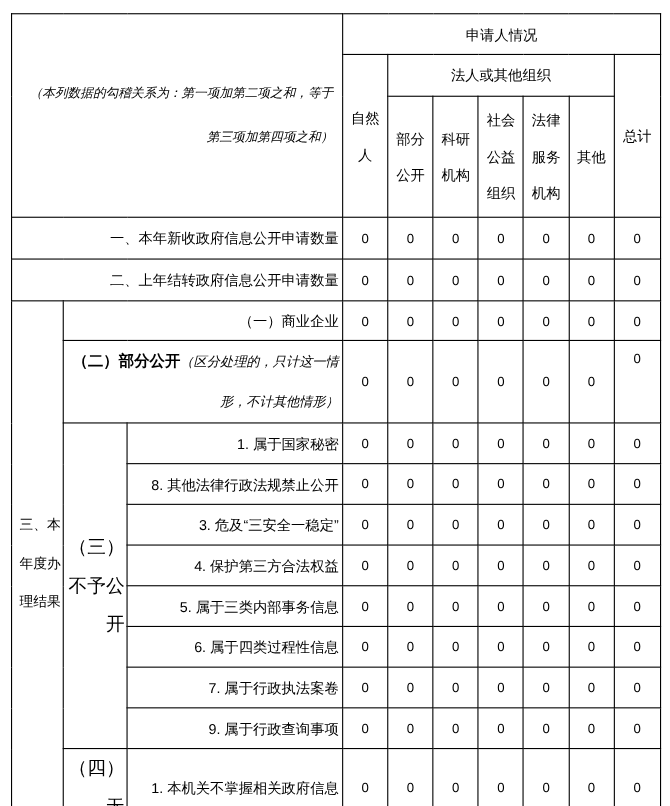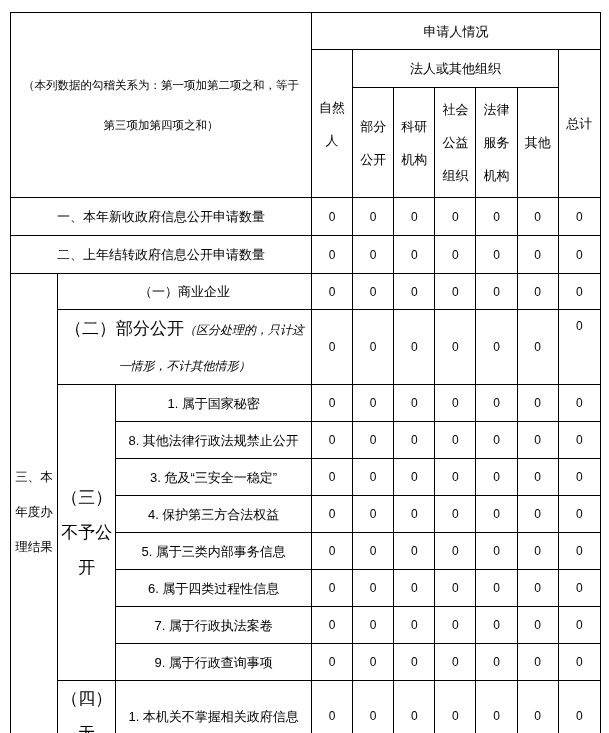--- a/index.html
+++ b/index.html
@@ -24,43 +24,44 @@
   
   .hdr {
     text-align: center;
     font-size: 13px;
     line-height: 33px;
     padding: 0 5px;
     word-break: break-all;
   }
   
   .lbl {
-    text-align: center;
+    text-align: right;
     font-size: 13px;
     line-height: 35px;
     padding: 0 3px;
     word-break: break-all;
   }
   .sec  { font-size: 12.5px; padding: 0 2px; }  
   .sub  { font-size: 17px; padding: 0 2px; }  
   
   .note-cell {
+    font-style: italic;
     font-family: "Liberation Serif", serif;
     font-size: 11.5px;
     line-height: 40px;
-    text-align: center;
+    text-align: right;
     padding: 0 8px;
     word-break: break-all;
   }
   .kai {
     font-style: italic;
     font-family: "Liberation Serif", serif;
     font-size: 12px;
   }
-  .row-partial .lbl-main { font-size: 17px; }
+  .row-partial .lbl-main { font-size: 14px; font-weight: bold; }
   
   table.report td.v {
     text-align: center;
     font-size: 12px;
     padding: 0;
     font-family: "Liberation Sans", sans-serif;
   }
   
   .row-partial td.v:last-child {
     vertical-align: top;

